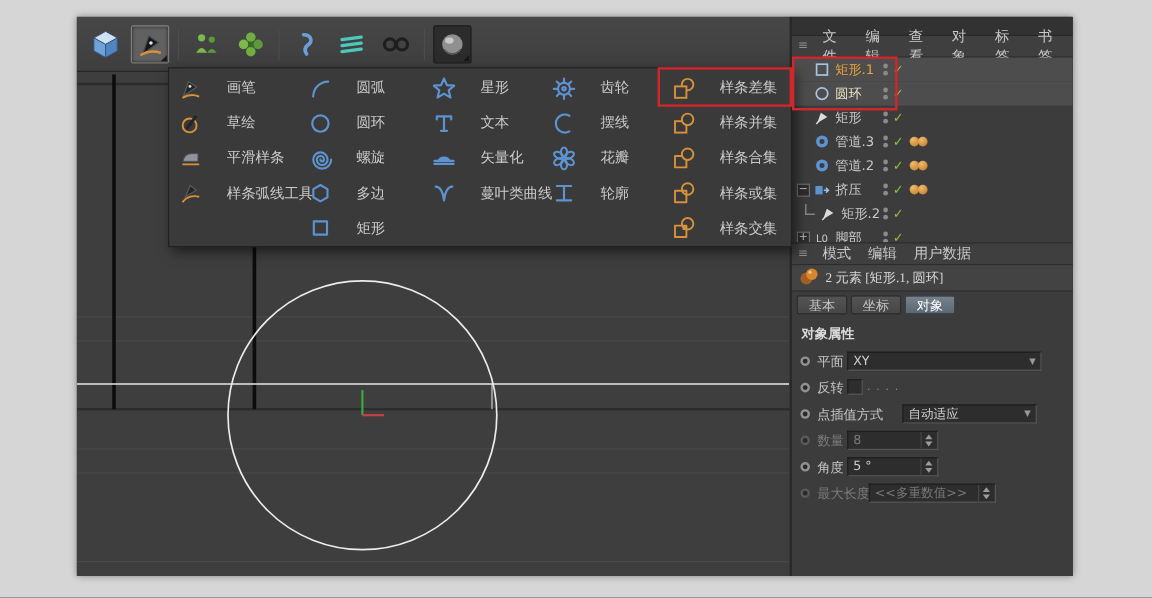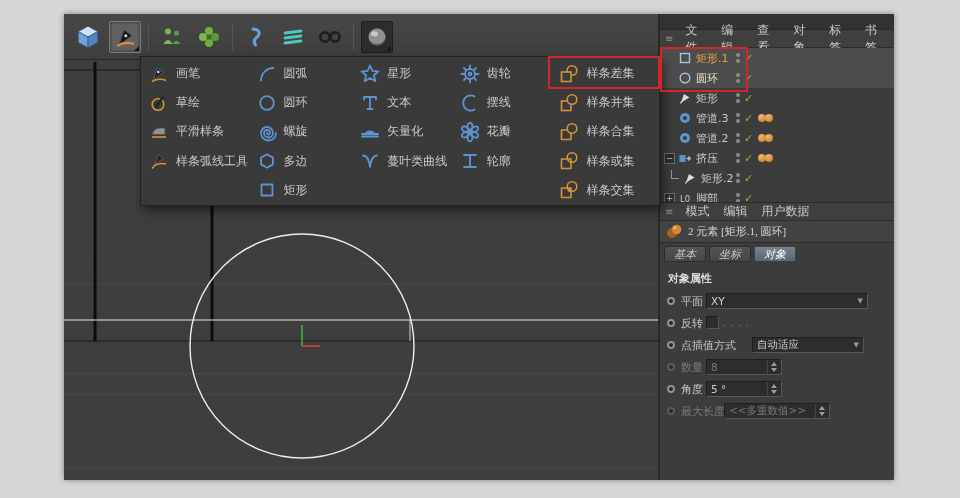--- a/index.html
+++ b/index.html
@@ -15,21 +15,21 @@
   .tb-sep{width:1px;height:26px;background:#2b2b2b;border-right:1px solid #555;margin:0 2px;}
   .corner{position:absolute;right:1px;bottom:1px;width:0;height:0;border-left:5px solid transparent;border-bottom:5px solid #171717;}
 
   
   #viewport{position:absolute;left:0;top:46px;width:594px;height:420px;background:#3e3e3e;overflow:hidden;}
 
   
   #menu-panel{position:absolute;left:76px;top:42px;width:520px;height:150px;background:#3a3a3a;border:1px solid #212121;box-shadow:3px 4px 10px rgba(0,0,0,.55);display:flex;z-index:20;}
   .menu-col{display:flex;flex-direction:column;padding-top:2px;}
   .col-0{width:108px;}.col-1{width:104px;}.col-2{width:100px;}.col-3{width:100px;}.col-4{width:108px;}
-  .menu-item{height:29.2px;display:flex;align-items:center;gap:7px;padding-left:8px;color:#cbcbcb;font-size:12px;white-space:nowrap;}
+  .menu-item{height:29.2px;display:flex;align-items:center;gap:20px;padding-left:8px;color:#cbcbcb;font-size:12px;white-space:nowrap;}
   .mi-icon{width:20px;height:20px;flex:0 0 20px;display:flex;align-items:center;justify-content:center;}
 
   
   #right-panel{position:absolute;left:594px;top:0;width:236px;height:466px;background:#3c3c3c;border-left:2px solid #292929;}
   .grip{color:#8f8f8f;font-size:10px;padding:0 5px;}
   .pmenu{height:18px;display:flex;align-items:center;font-size:12px;color:#c9c9c9;background:#3f3f3f;border-bottom:1px solid #2c2c2c;}
   .pmenu .mitem{padding:0 7px;}
 
   
   #om{position:absolute;top:0;left:0;right:0;height:188px;background:#3c3c3c;overflow:hidden;}
@@ -47,21 +47,21 @@
   .om-ctrl{position:absolute;left:76px;top:0;height:20px;display:flex;align-items:center;gap:4px;}
   .visdots{display:flex;flex-direction:column;gap:2px;}
   .visdots i{width:4px;height:4px;border-radius:50%;background:#8a8a8a;}
   .check{color:var(--green);font-size:11px;line-height:11px;}
   .tags{display:flex;margin-left:2px;}
   .tag-sphere{width:8px;height:8px;border-radius:50%;background:radial-gradient(circle at 35% 30%,#eebb6d,#bd7620);margin-left:-1px;display:inline-block;}
 
   
   #am{position:absolute;top:188px;left:0;right:0;bottom:0;background:#3c3c3c;border-top:1px solid #2a2a2a;}
   #am-header{height:22px;display:flex;align-items:center;padding-left:6px;gap:6px;background:#434343;border-bottom:1px solid #2d2d2d;color:#d8d8d8;font-size:11px;font-family:Liberation Serif, serif;}
-  #am-tabs{height:22px;display:flex;align-items:center;padding:0 4px;font-style:italic;}
+  #am-tabs{height:22px;display:flex;align-items:center;padding:0 4px;}
   .am-tab{height:16px;padding:0 9px;background:linear-gradient(#545454,#464646);border:1px solid #2c2c2c;color:#c6c6c6;font-size:11px;display:flex;align-items:center;margin-right:3px;border-radius:2px;}
   .am-tab.active{background:linear-gradient(#77828e,#5c6772);color:#ffffff;border-color:#39414a;}
   #am-section{padding:6px 0 4px 8px;color:#dadada;font-size:11px;font-weight:bold;}
   .arow{position:relative;height:22px;display:flex;align-items:center;padding-left:7px;font-size:11px;color:#c6c6c6;}
   .arow .tgl{width:8px;height:8px;border-radius:50%;border:2px solid #919191;background:#2a2a2a;flex:0 0 8px;}
   .arow.disabled .tgl{border-color:#595959;}
   .arow .lbl{margin-left:6px;white-space:nowrap;}
   .arow.disabled .lbl{color:#7b7b7b;}
   .arow .leader{margin-left:4px;color:#8b8b8b;font-size:9px;letter-spacing:1px;white-space:nowrap;overflow:hidden;flex:1;}
   .arow .ctrl{position:absolute;top:3px;height:16px;background:#2d2d2d;border:1px solid #1e1e1e;border-bottom-color:#575757;border-right-color:#575757;color:#cfcfcf;font-size:10.5px;display:flex;align-items:center;padding:0 4px;overflow:hidden;}

